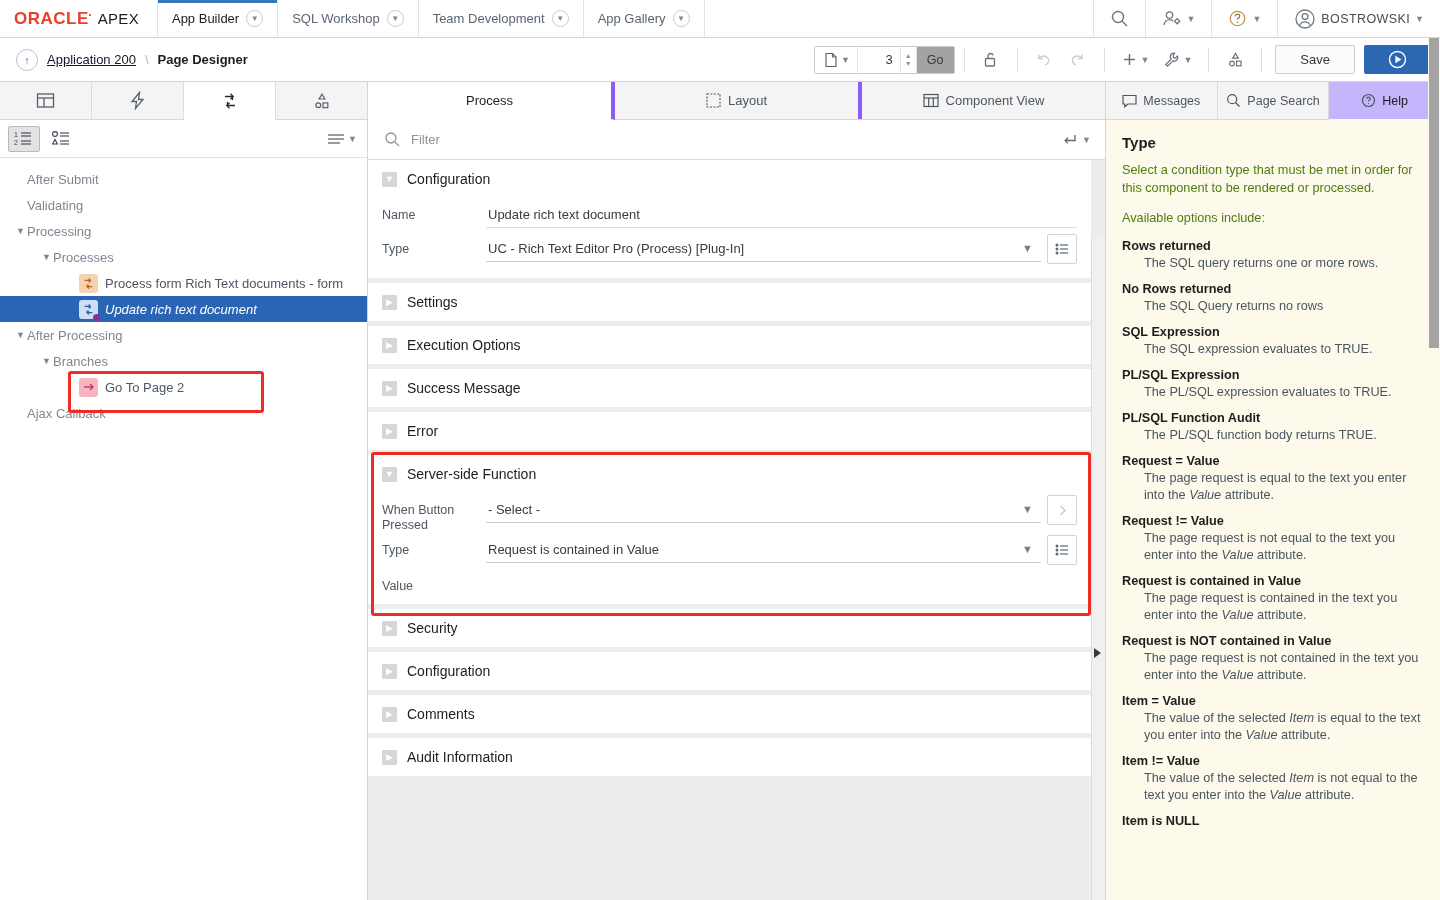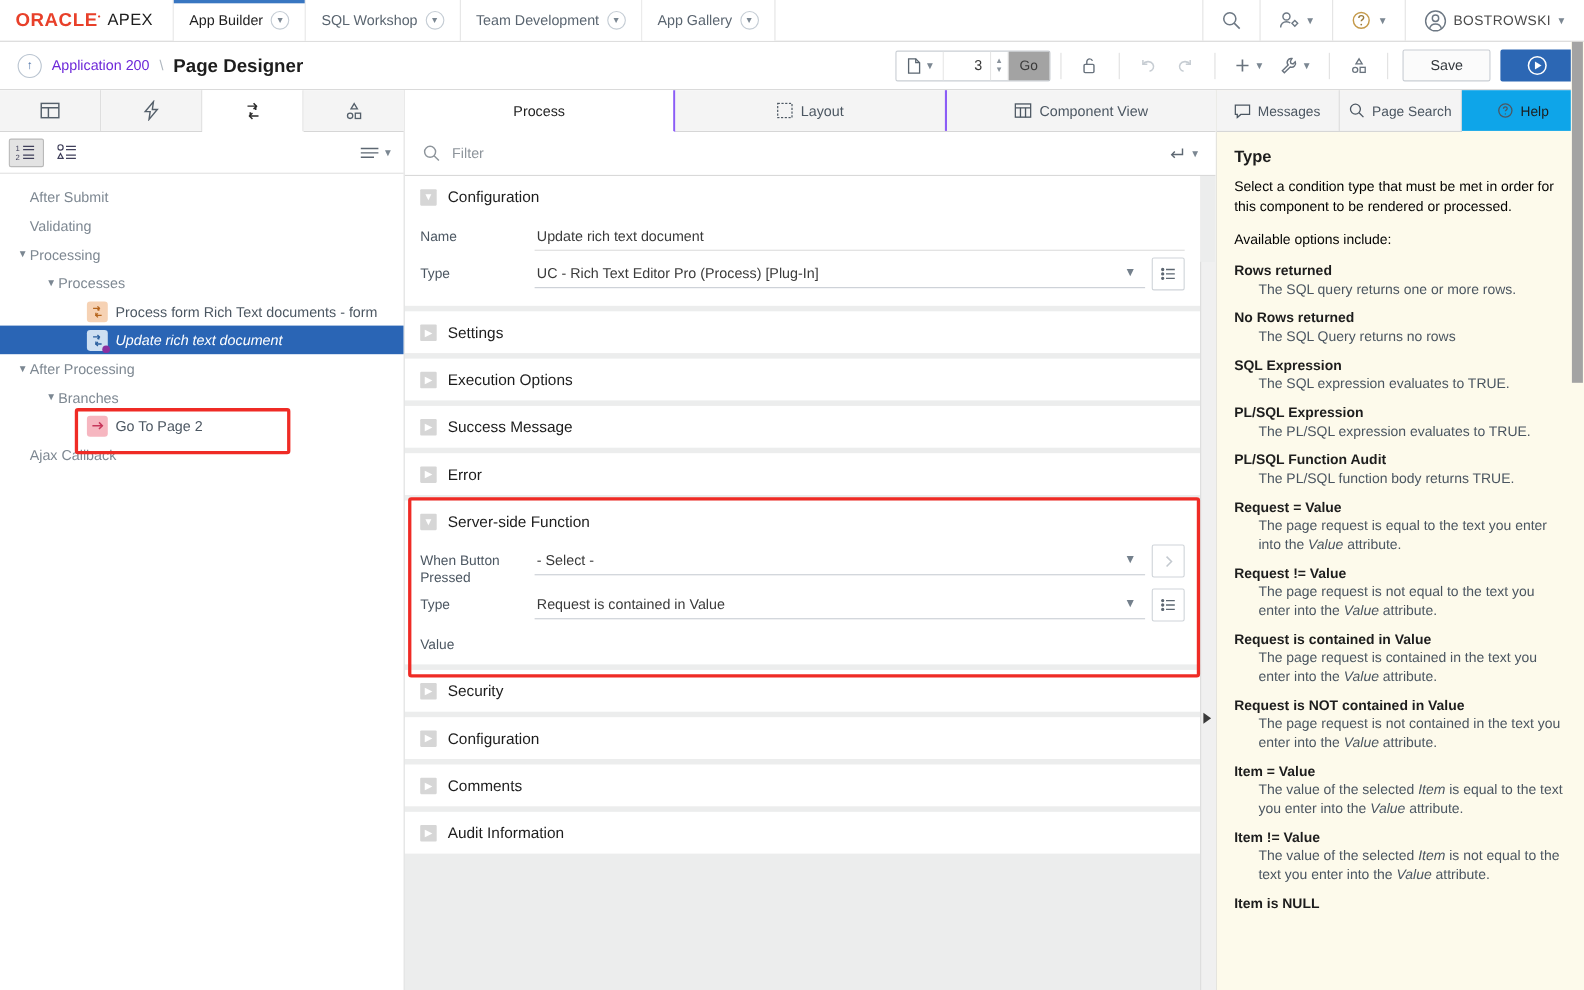--- a/index.html
+++ b/index.html
@@ -60,23 +60,23 @@
   .toolbar {
     height: 44px; display: flex; align-items: center;
     border-bottom: 1px solid #d6d6d6; background: #fff; padding: 0 10px;
   }
   .breadcrumb { display: flex; align-items: center; gap: 9px; padding-left: 6px; }
   .up-circle {
     width: 22px; height: 22px; border: 1px solid #b9c4d0; border-radius: 50%;
     display: flex; align-items: center; justify-content: center;
     color: #4a6fa5; font-size: 11px;
   }
-  .bc-app { color: #6d28d9; font-size: 13px; }
+  .bc-app { color: #0f172a; font-size: 13px; text-decoration: underline; }
   .bc-sep { color: #aeb6bf; }
-  .bc-page { color: #1d1d1d; font-weight: 700; font-size: 17px; }
+  .bc-page { color: #1d1d1d; font-weight: 700; font-size: 13px; }
   .tb-right { margin-left: auto; display: flex; align-items: center; gap: 0; }
 
   .pagebox {
     display: flex; align-items: center; height: 28px;
     border: 1px solid #c9ced4; border-radius: 2px; background: #fff;
   }
   .pagebox .pg-ico {
     display: flex; align-items: center; gap: 3px;
     padding: 0 7px 0 9px; color: #5a6570; border-right: 1px solid #e6e6e6;
     height: 100%;
@@ -159,21 +159,21 @@
     border-radius: 50%; background: #8b2fa0;
   }
   .tlabel { color: #4c5762; }
   .trow.dim .tlabel { color: #7e8892; }
 
   
   .center { flex: 1; display: flex; flex-direction: column; background: #fff; position: relative; }
   .ctabs { display: flex; height: 38px; border-bottom: 1px solid #d6d6d6; }
   .ctab {
     flex: 1; display: flex; align-items: center; justify-content: center; gap: 7px;
-    background: #f4f4f4; border-right: 2px solid #8b5cf6; color: #4c5762;
+    background: #f4f4f4; border-right: 4px solid #8b5cf6; color: #4c5762;
     font-size: 13px; cursor: pointer;
   }
   .ctab.active { background: #fff; color: #1d1d1d; border-bottom: 1px solid #fff; margin-bottom: -1px; }
   .ctab:last-child { border-right: none; }
 
   .filterbar {
     height: 40px; display: flex; align-items: center; padding: 0 14px 0 16px;
     border-bottom: 1px solid #d9d9d9; gap: 10px; background: #fff;
   }
   .filter-ph { color: #8d949b; font-size: 13px; }
@@ -230,26 +230,26 @@
     border-left: 7px solid #3a3a3a;
   }
 
   
   .right { width: 335px; border-left: 1px solid #d6d6d6; display: flex; flex-direction: column; background: #fdfaeb; }
   .rtabs { display: flex; height: 38px; border-bottom: 1px solid #d6d6d6; background: #f4f4f4; }
   .rtab {
     flex: 1; display: flex; align-items: center; justify-content: center; gap: 6px;
     border-right: 1px solid #dcdcdc; color: #4c5762; font-size: 12.5px; cursor: pointer;
   }
-  .rtab.active { background: #0ea5e9; color: #1d1d1d; border-bottom: 1px solid #fdfaeb; margin-bottom: -1px; }
+  .rtab.active { background: #c4b5fd; color: #1d1d1d; border-bottom: 1px solid #fdfaeb; margin-bottom: -1px; }
   .rtab:last-child { border-right: none; }
 
   .help-body { flex: 1; padding: 14px 18px 0 16px; overflow: hidden; position: relative; }
   .help-title { font-size: 15px; font-weight: 700; color: #1d1d1d; margin-bottom: 10px; }
-  .help-p { font-size: 12.7px; line-height: 18px; color: #000000; margin-bottom: 12px; }
+  .help-p { font-size: 12.7px; line-height: 18px; color: #4d7c0f; margin-bottom: 12px; }
   .help-term { font-size: 12.7px; font-weight: 700; color: #1d1d1d; margin-bottom: 2px; }
   .help-def { font-size: 12.7px; line-height: 17px; color: #4a5560; margin: 0 0 10px 22px; }
   .help-def i { font-style: italic; }
 
   .rscroll { position: absolute; right: 0; top: 38px; bottom: 0; width: 12px; background: #fdfaeb; }
   .rthumb { position: absolute; left: 1px; top: 0; width: 10px; height: 310px; background: #a3a3a3; }
 
   svg { display: block; }
 </style>
 </head>

